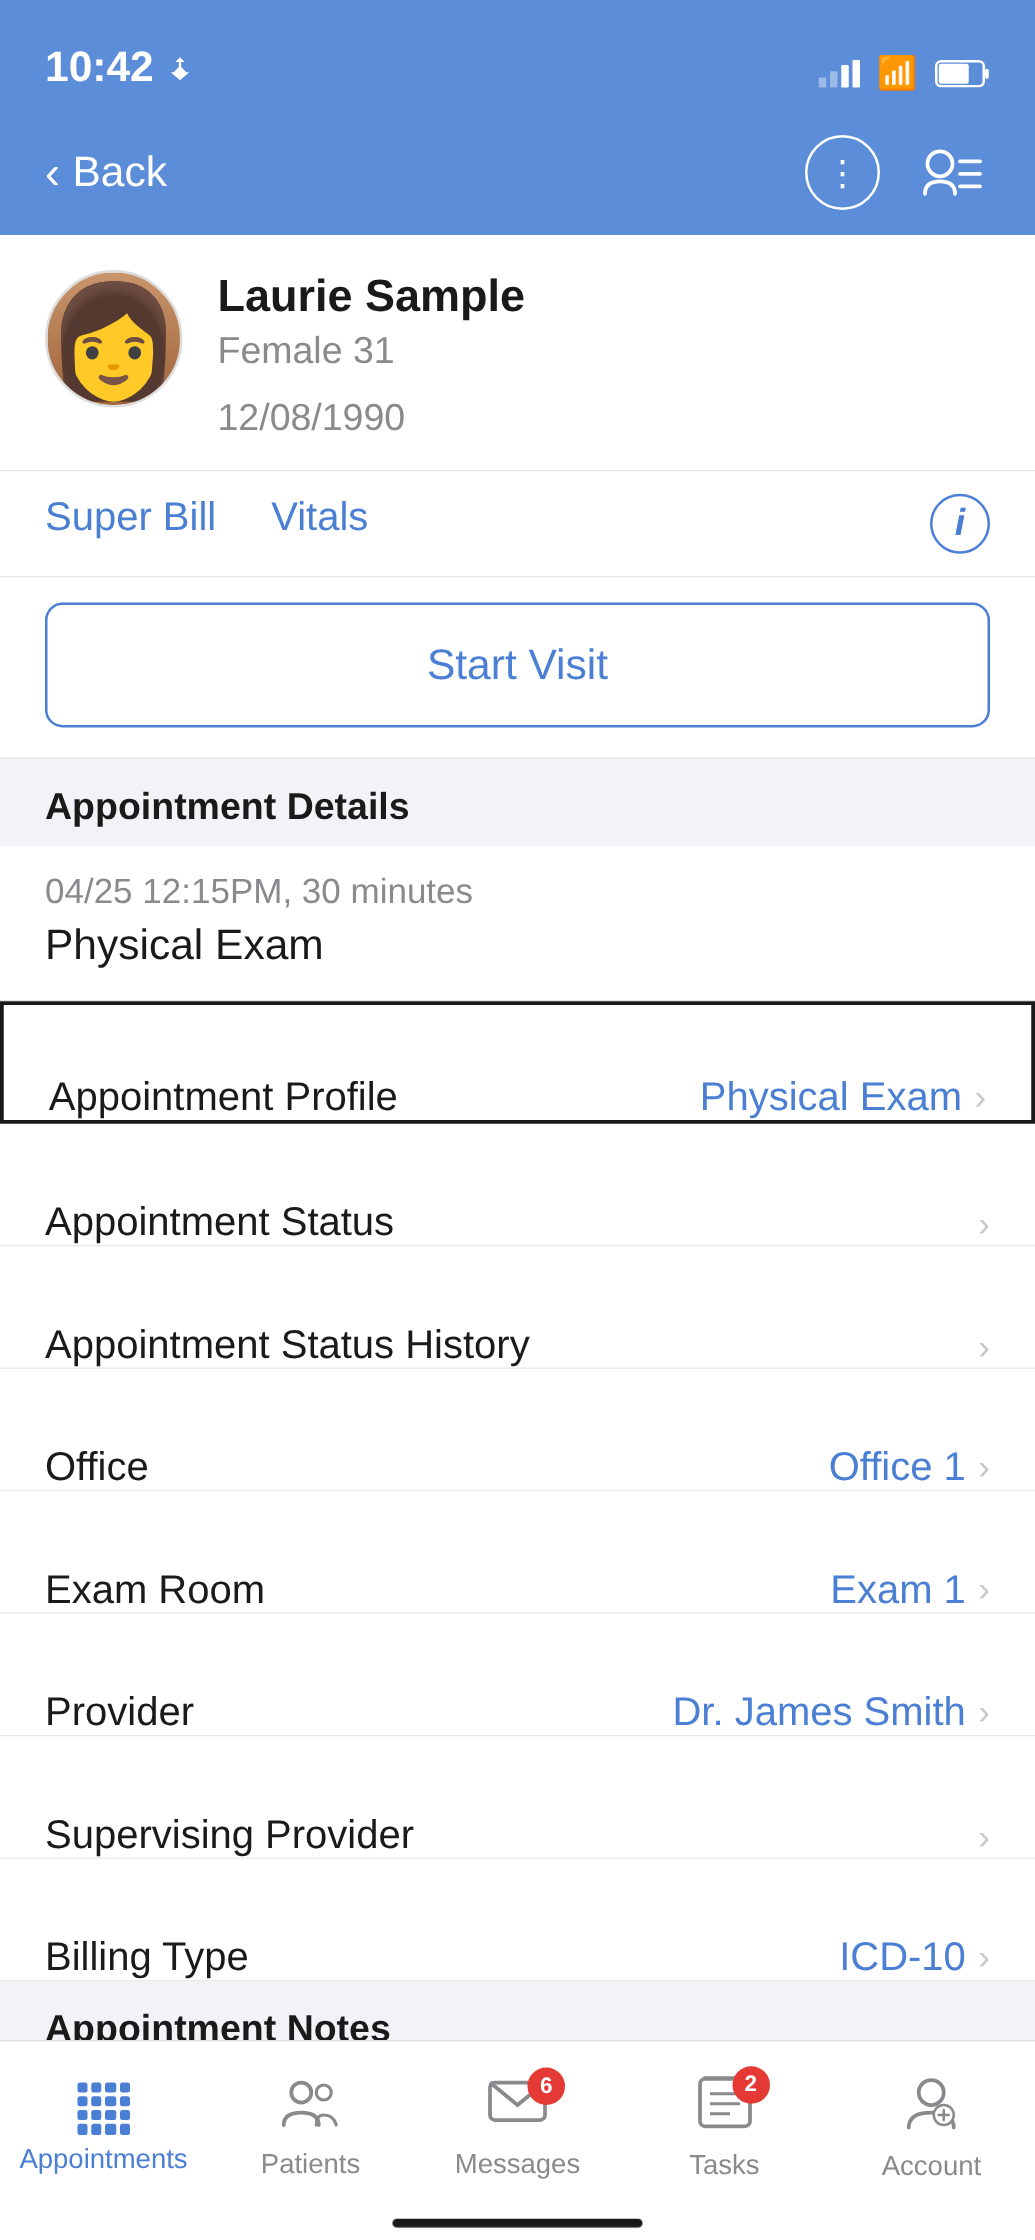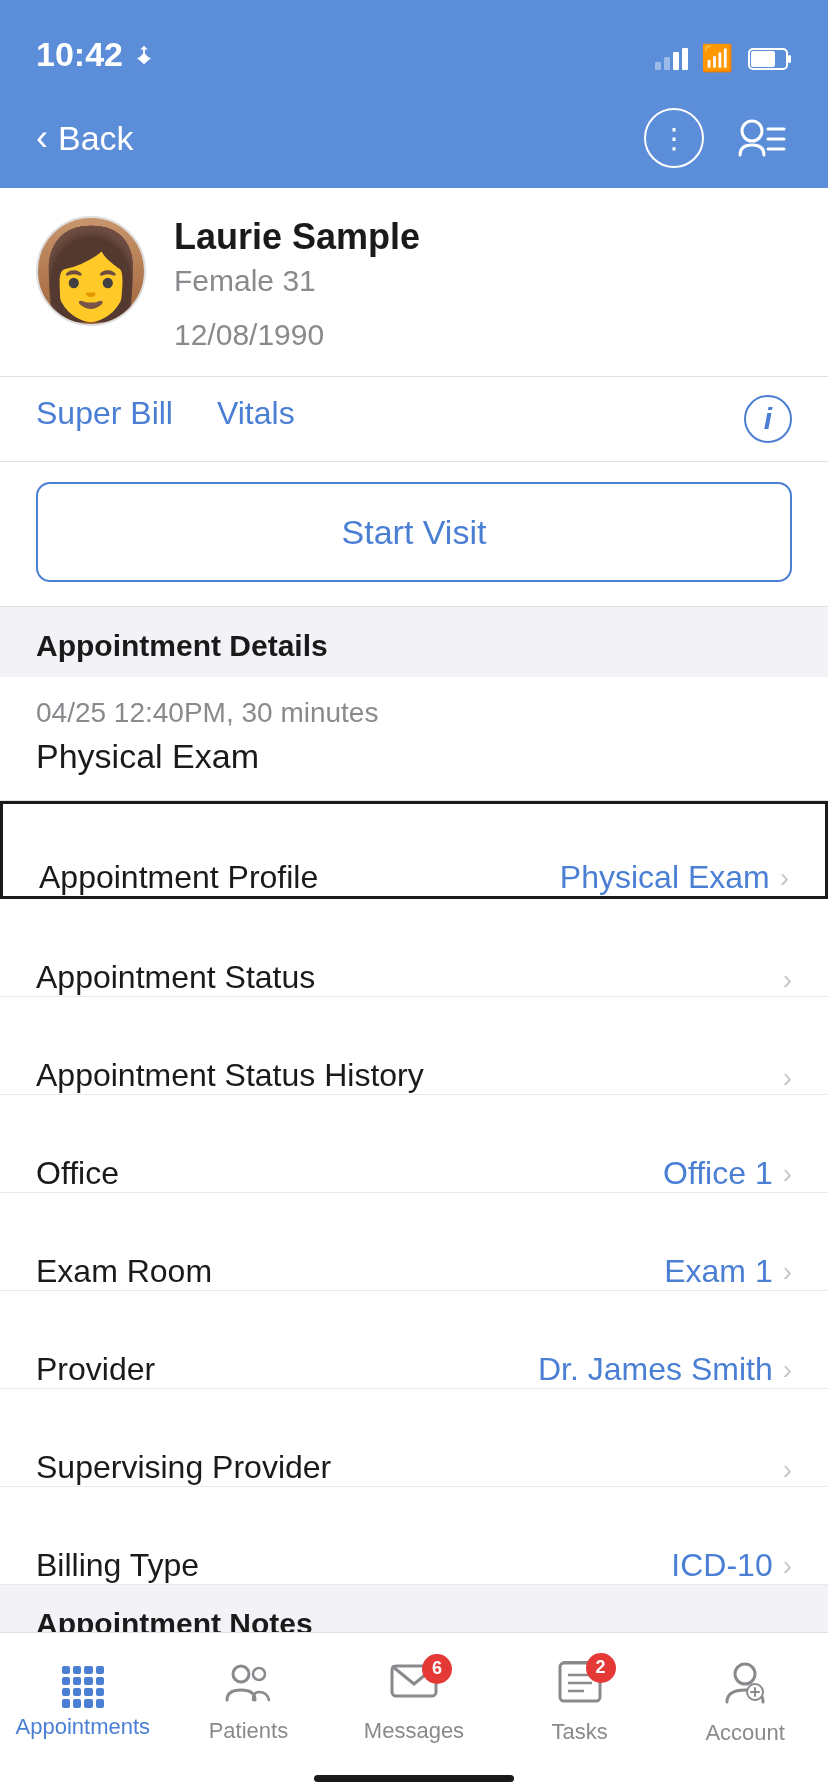--- a/index.html
+++ b/index.html
@@ -433,21 +433,21 @@
 
   <div class="start-visit-container">
     <button class="start-visit-btn">Start Visit</button>
   </div>
 
   <div class="section-header">
     <div class="section-header-text">Appointment Details</div>
   </div>
 
   <div class="appt-details">
-    <div class="appt-time">04/25 12:40PM, 30 minutes</div>
+    <div class="appt-time">04/25 12:15PM, 30 minutes</div>
     <div class="appt-type">Physical Exam</div>
   </div>
 
   <div class="list-section">
 
     <div class="list-item" style="border: 3px solid #1a1a1a;">
       <span class="list-item-label">Appointment Profile</span>
       <span class="list-item-value">
         <span>Physical Exam</span>
         <span class="chevron-right">›</span>

